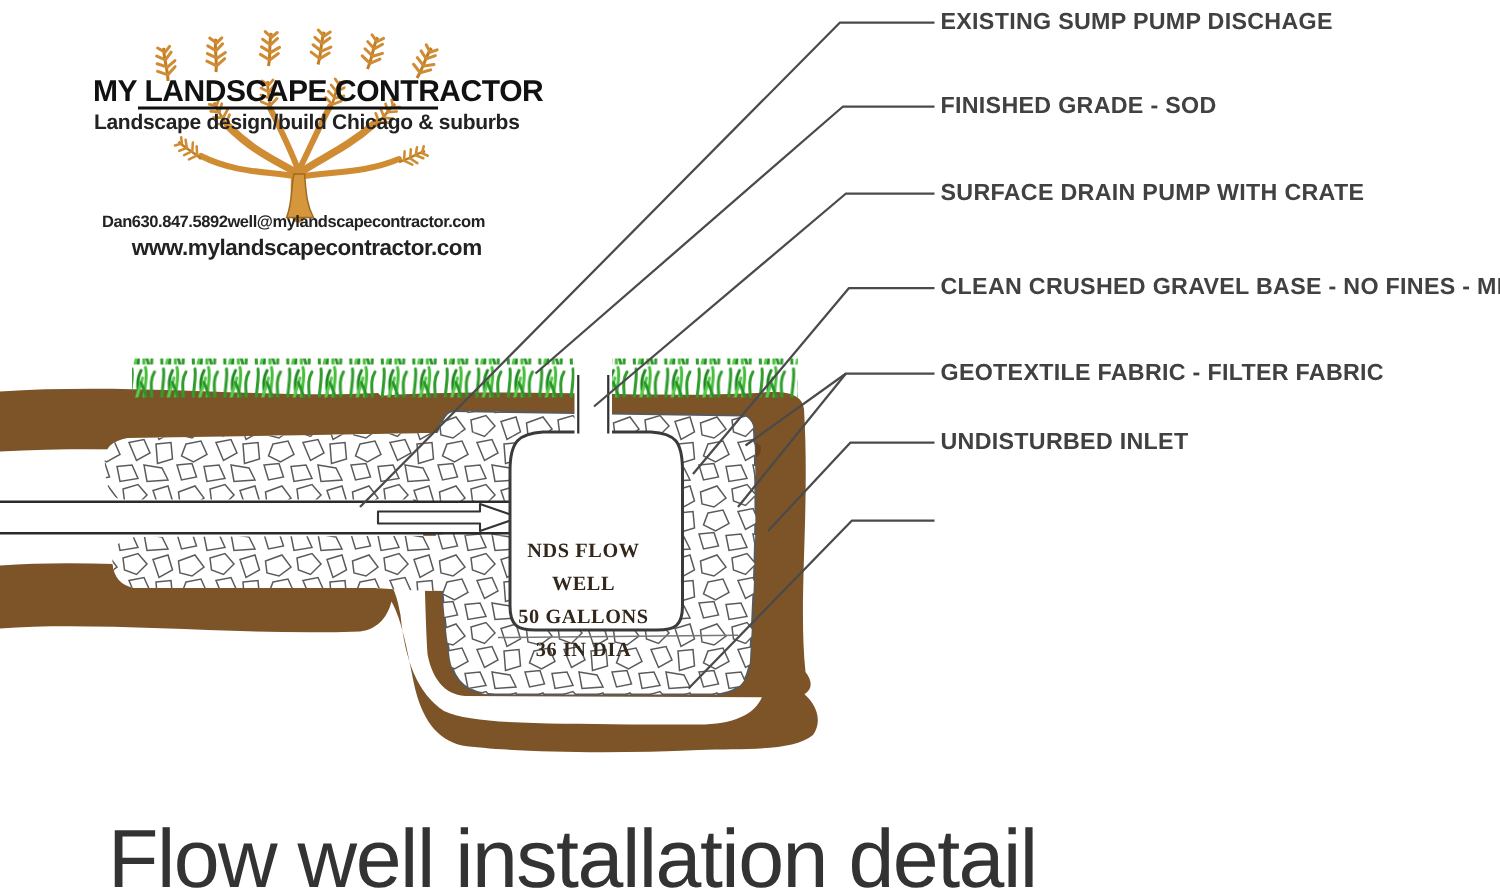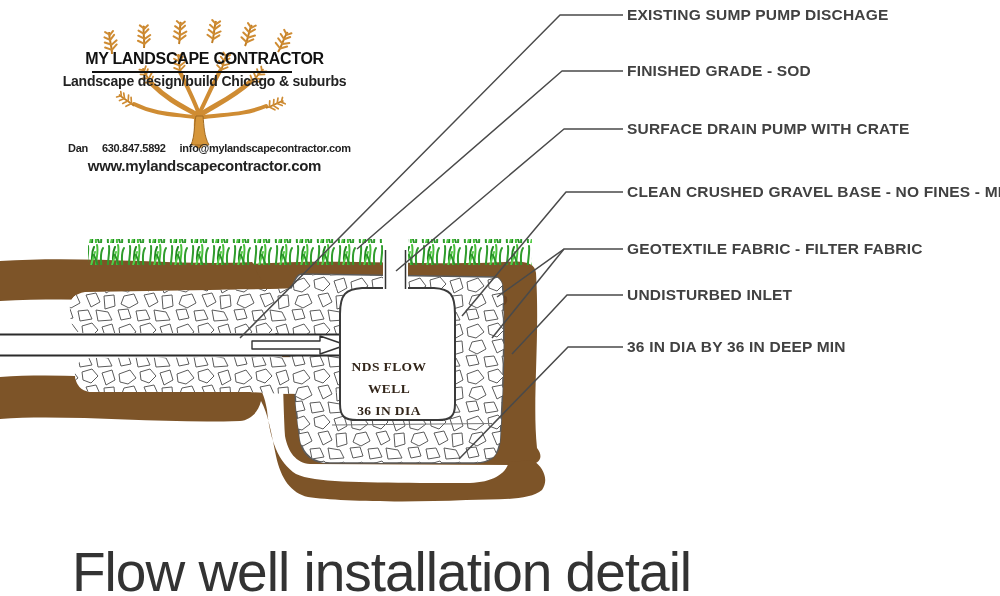--- a/index.html
+++ b/index.html
@@ -2,25 +2,25 @@
 <html><head>
 <meta charset="utf-8">
 <style>
   html,body{margin:0;padding:0;background:#fff;}
   .page{position:relative;width:1000px;height:596px;background:#ffffff;overflow:hidden;
         font-family:"Liberation Sans",sans-serif;}
 
   
   .logo-block{position:absolute;left:62px;top:14px;width:285px;height:165px;}
   .brand{position:absolute;left:0;top:36px;width:100%;text-align:center;
-         font-size:16px;font-weight:bold;color:#111;letter-spacing:-0.3px;white-space:nowrap;}
+         font-size:20px;font-weight:bold;color:#111;letter-spacing:-0.3px;white-space:nowrap;}
   .brand-underline{position:absolute;left:30px;top:57px;width:200px;height:2px;background:#111;}
   .tagline{position:absolute;left:0;top:59px;width:100%;text-align:center;
            font-size:14px;font-weight:bold;color:#222;letter-spacing:-0.2px;}
-  .contact-row{position:absolute;left:6px;top:128px;width:272px;display:flex;gap:14px;
+  .contact-row{position:absolute;left:6px;top:128px;width:272px;display:flex;gap:0;
                justify-content:flex-start;font-size:11px;font-weight:bold;color:#222;
                letter-spacing:-0.3px;white-space:nowrap;}
   .website{position:absolute;left:0;top:143px;width:100%;text-align:center;
            font-size:15px;font-weight:bold;color:#222;letter-spacing:-0.3px;}
 
   
   .callout{position:absolute;left:627px;transform:translateY(-50%);
            font-size:15.5px;font-weight:600;color:#414141;letter-spacing:0.2px;white-space:nowrap;}
 
   
@@ -155,33 +155,33 @@
     </g>
   </svg>
 
   <div class="logo-block">
     <div class="brand">MY LANDSCAPE CONTRACTOR</div>
     <div class="brand-underline"></div>
     <div class="tagline">Landscape design/build Chicago &amp; suburbs</div>
     <div class="contact-row">
       <span>Dan</span>
       <span>630.847.5892</span>
-      <span>info@mylandscapecontractor.com</span>
+      <span>well@mylandscapecontractor.com</span>
     </div>
     <div class="website">www.mylandscapecontractor.com</div>
   </div>
 
   <div class="callout" style="top:71px">FINISHED GRADE - SOD</div>
   <div class="callout" style="top:15px">EXISTING SUMP PUMP DISCHAGE</div>
   <div class="callout" style="top:129px">SURFACE DRAIN PUMP WITH CRATE</div>
   <div class="callout" style="top:192px">CLEAN CRUSHED GRAVEL BASE - NO FINES - MIN 6 IN</div>
   <div class="callout" style="top:249px">GEOTEXTILE FABRIC - FILTER FABRIC</div>
   <div class="callout" style="top:295px">UNDISTURBED INLET</div>
-  <div class="callout" style="top:347px">36 IN DIA BY 36 IN DEEP MIN</div>
 
   <div class="well-text">
     <div>NDS FLOW WELL</div>
+    <div>50 GALLONS</div>
     <div>36 IN DIA</div>
   </div>
 
   <div class="main-title">Flow well installation detail</div>
 
 </div>
 
 </body></html>

